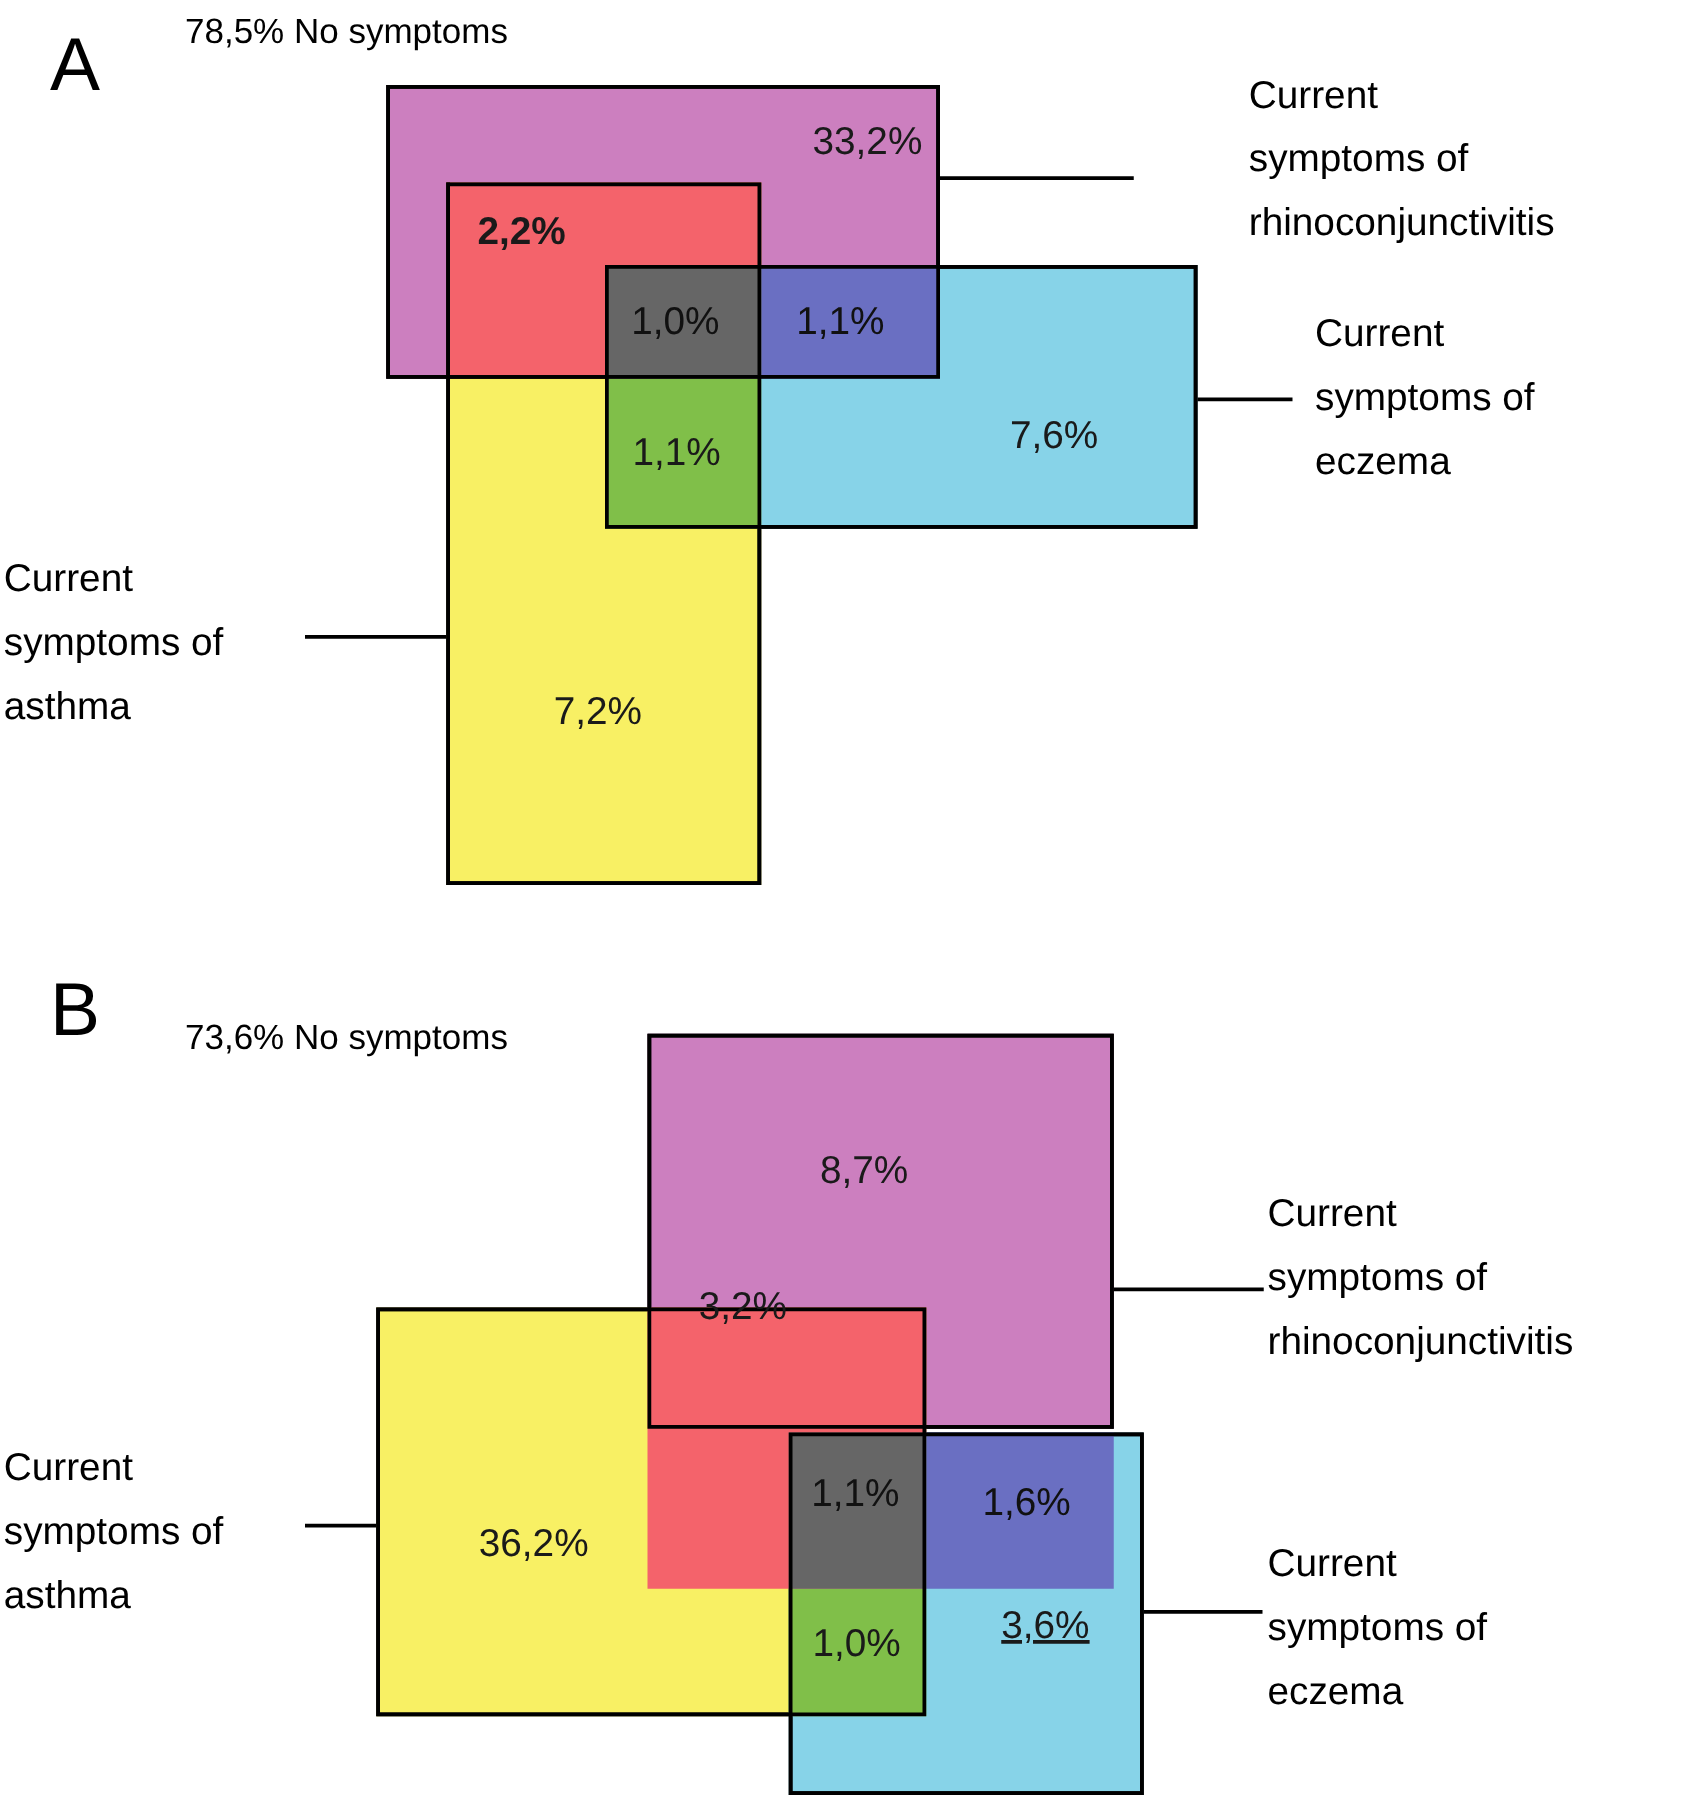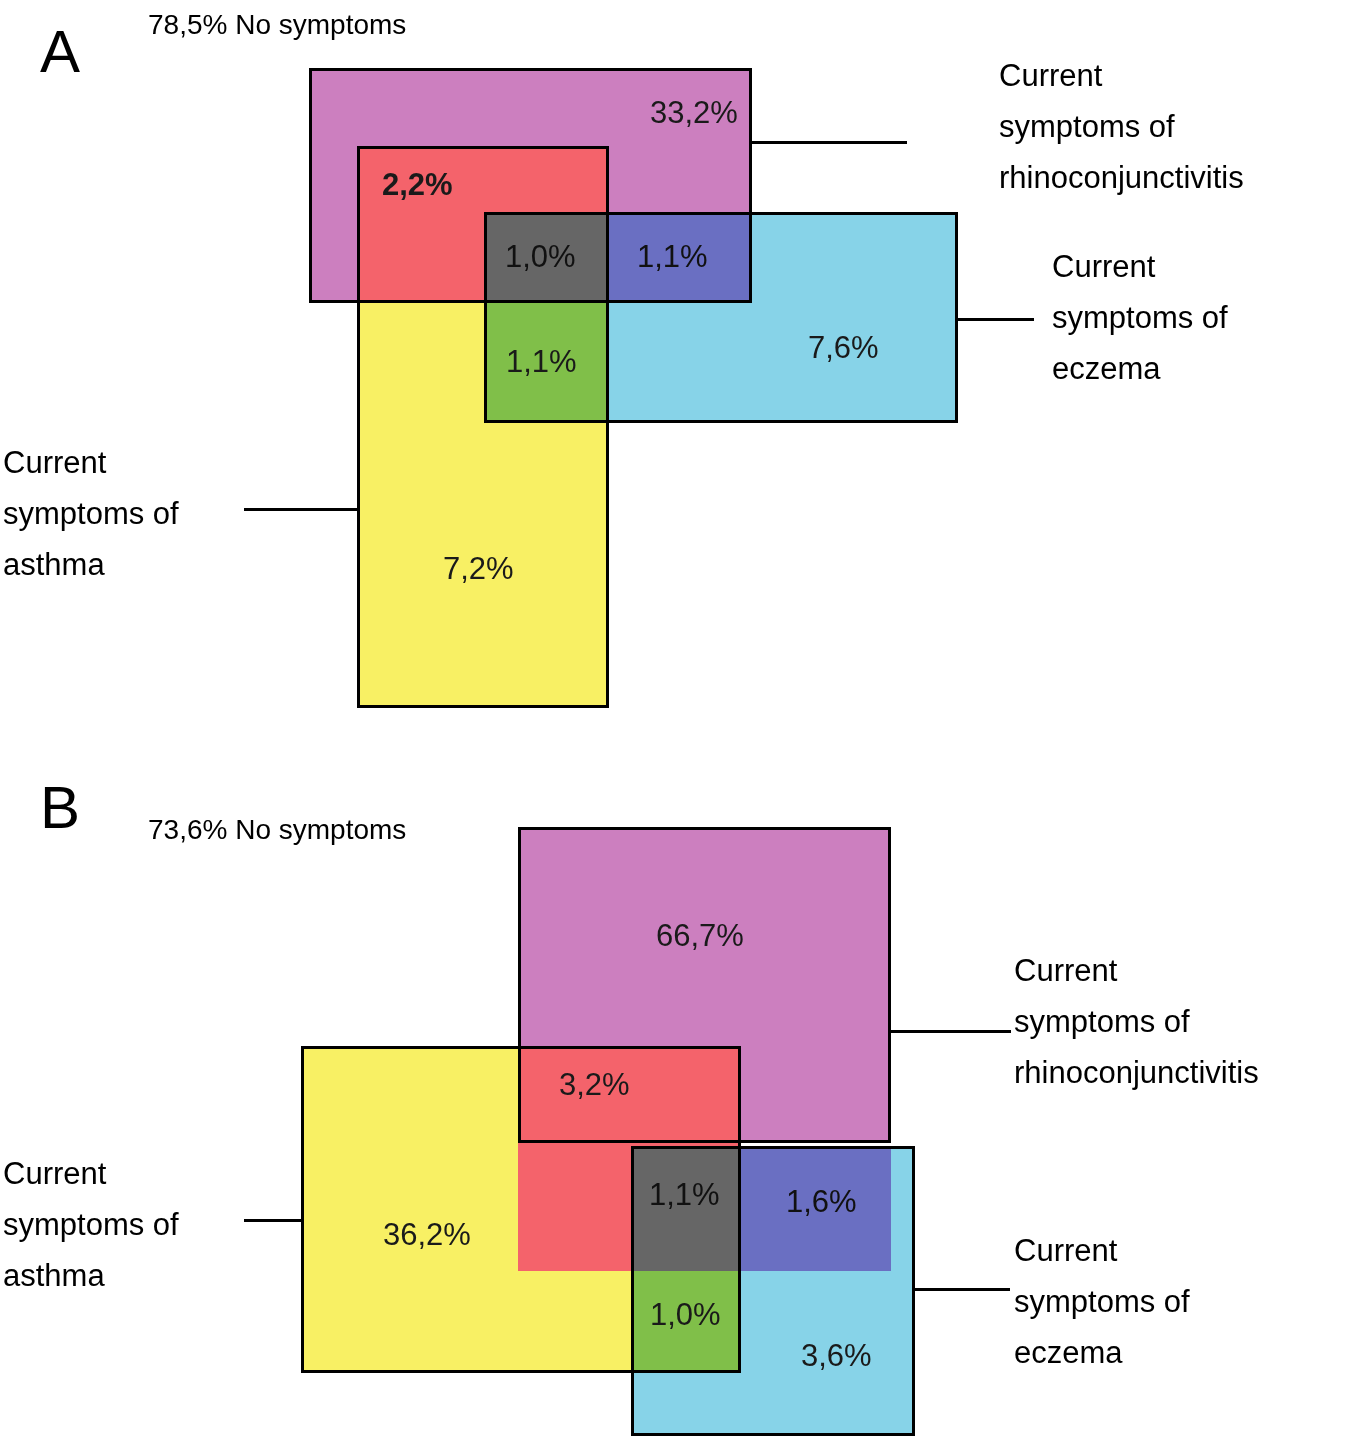--- a/index.html
+++ b/index.html
@@ -130,26 +130,26 @@
   <div class="rect-nb" style="left:741px; top:1146px; width:150px; height:125px; background:#6a6fc2;"></div>
 
   <div class="rect-nb" style="left:631px; top:1271px; width:110px; height:102px; background:#80bf49;"></div>
 
   <div class="rect-nb" style="left:631px; top:1146px; width:110px; height:125px; background:#666666;"></div>
 
   <div class="rect" style="left:518px; top:827px; width:373px; height:316px; background:transparent;"></div>
   <div class="rect" style="left:301px; top:1046px; width:440px; height:327px; background:transparent;"></div>
   <div class="rect" style="left:631px; top:1146px; width:284px; height:290px; background:transparent;"></div>
 
-  <div class="val" style="left:656px; top:919px;">66,7%</div>
-  <div class="val" style="left:559px; top:1068px;">3,2%</div>
+  <div class="val" style="left:656px; top:919px;">8,7%</div>
+  <div class="val" style="left:559px; top:1028px;">3,2%</div>
   <div class="val" style="left:649px; top:1178px; color:#111;">1,1%</div>
   <div class="val" style="left:786px; top:1185px; color:#111;">1,6%</div>
   <div class="val" style="left:650px; top:1298px;">1,0%</div>
-  <div class="val" style="left:801px; top:1339px;">3,6%</div>
+  <div class="val" style="left:801px; top:1283px;text-decoration:underline;">3,6%</div>
   <div class="val" style="left:383px; top:1218px;">36,2%</div>
 
   <div class="leader" style="left:891px; top:1030px; width:120px;"></div>
   <div class="leader" style="left:915px; top:1288px; width:95px;"></div>
   <div class="leader" style="left:244px; top:1219px; width:57px;"></div>
 
   <div class="lbl" style="left:1014px; top:952px;">Current</div>
   <div class="lbl" style="left:1014px; top:1003px;">symptoms of</div>
   <div class="lbl" style="left:1014px; top:1054px;">rhinoconjunctivitis</div>
 

